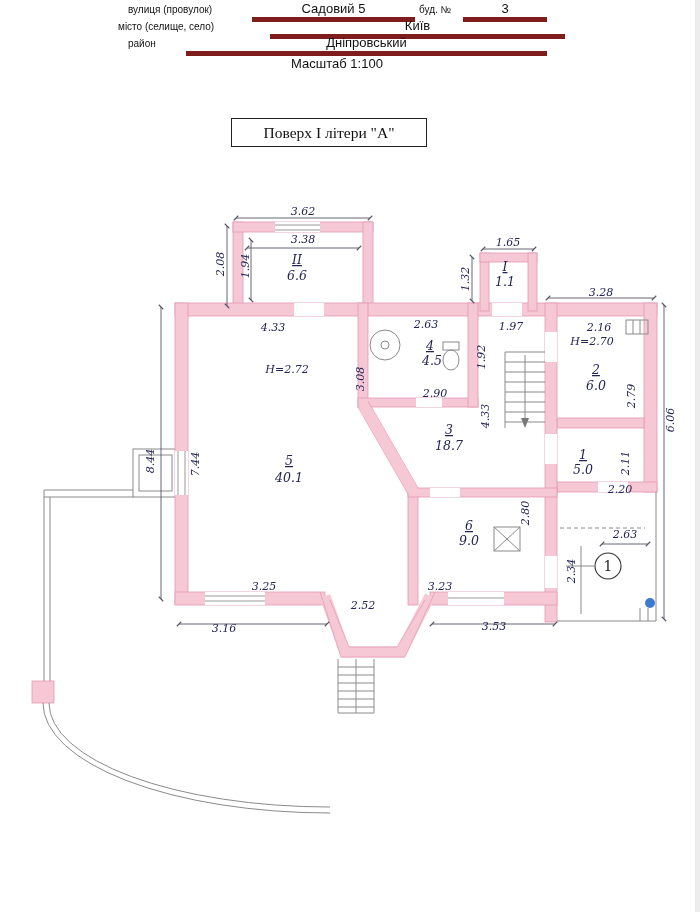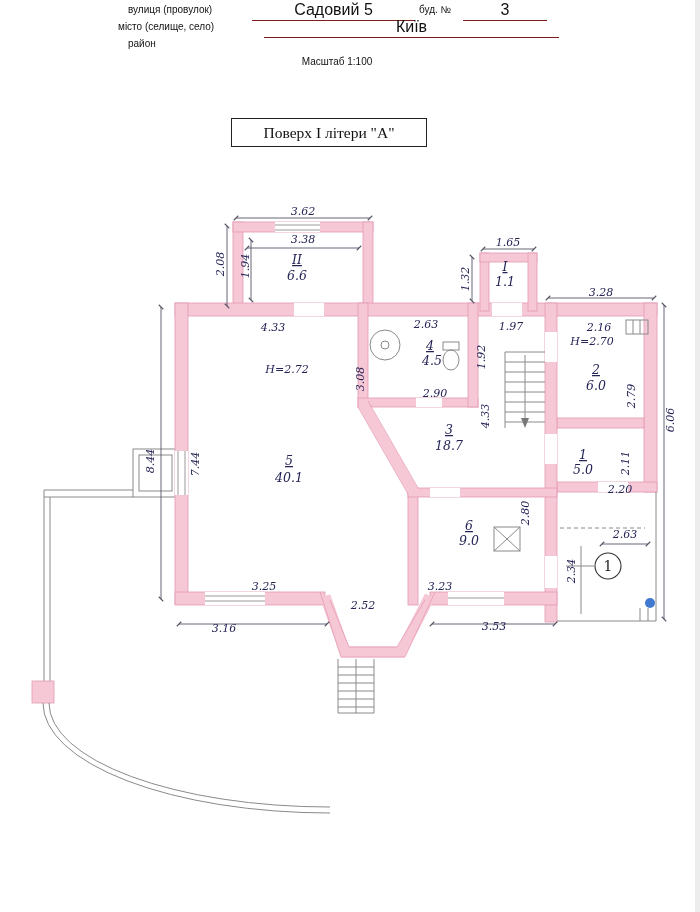--- a/index.html
+++ b/index.html
@@ -1,22 +1,22 @@
 <!DOCTYPE html>
 <html><head>
 <meta charset="utf-8">
 <style>
   *{margin:0;padding:0;box-sizing:border-box}
   body{background:#fff}
   .page{position:relative;width:700px;height:912px;background:#fff;overflow:hidden;
         font-family:"Liberation Sans",sans-serif;color:#111}
   .hlabel{position:absolute;font-size:10px;white-space:nowrap}
-  .hvalue{position:absolute;font-size:16px;text-align:center;border-bottom:1px solid #7f1d1d;
+  .hvalue{position:absolute;font-size:13px;text-align:center;border-bottom:5px solid #7f1d1d;
           padding-bottom:1px;white-space:nowrap}
-  .hplain{position:absolute;font-size:10px;text-align:center;white-space:nowrap}
+  .hplain{position:absolute;font-size:13px;text-align:center;white-space:nowrap}
   .titlebox{position:absolute;left:231px;top:118px;width:196px;height:29px;border:1.4px solid #222;
             font-family:"Liberation Serif",serif;font-size:15.5px;display:flex;align-items:center;
             justify-content:center;color:#111}
   .edge{position:absolute;right:0;top:0;width:5px;height:912px;background:#ededed}
   svg.plan{position:absolute;left:0;top:0}
   .wall{fill:#f6c8d6;stroke:#e49ab4;stroke-width:0.8}
   .walledge{stroke:#e49ab4;stroke-width:0.8;fill:none}
   .wallstroke{stroke:#f6c8d6;fill:none}
   .thin{stroke:#8a8a8a;stroke-width:1;fill:none}
   .dash{stroke:#8a8a8a;stroke-width:1;fill:none;stroke-dasharray:4 3}
@@ -241,22 +241,23 @@
       <text class="d" x="494" y="630">3.53</text>
     </g>
   </svg>
 
   <div class="hlabel" style="left:128px;top:4px">вулиця (провулок)</div>
   <div class="hvalue" style="left:252px;top:1px;width:163px">Садовий 5</div>
   <div class="hlabel" style="left:419px;top:4px">буд. №</div>
   <div class="hvalue" style="left:463px;top:1px;width:84px">3</div>
 
   <div class="hlabel" style="left:118px;top:21px">місто (селище, село)</div>
-  <div class="hvalue" style="left:264px;top:18px;width:295px">Київ</div>
+  <div class="hvalue" style="left:270px;top:18px;width:295px">Київ</div>
 
   <div class="hlabel" style="left:128px;top:38px">район</div>
+  <div class="hvalue" style="left:186px;top:35px;width:361px">Дніпровський</div>
 
   <div class="hplain" style="left:252px;top:56px;width:170px">Масштаб 1:100</div>
 
   <div class="titlebox">Поверх I літери "А"</div>
 
   <div class="edge"></div>
 </div>
 
 </body></html>

